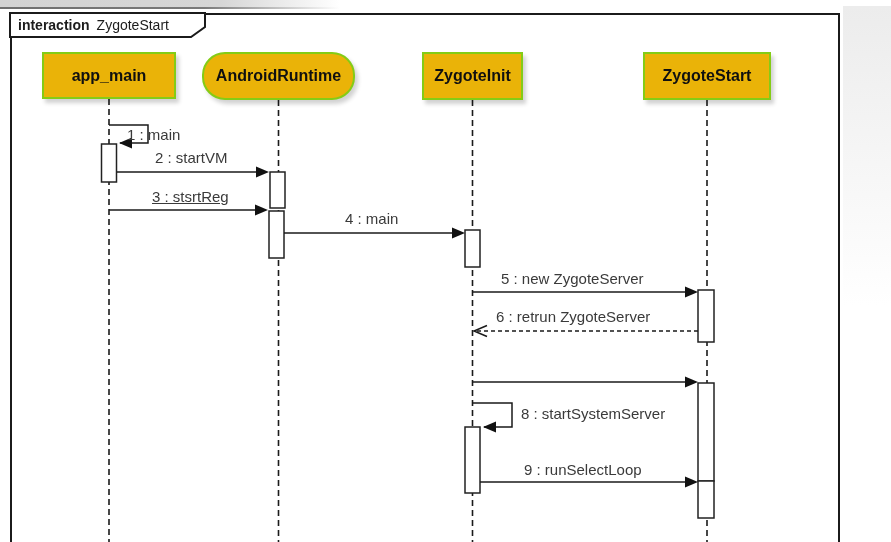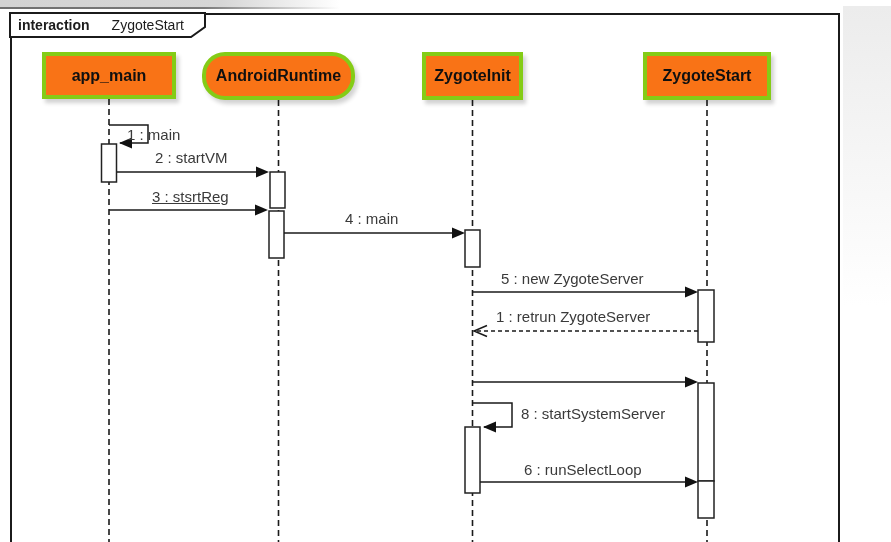--- a/index.html
+++ b/index.html
@@ -15,23 +15,23 @@
     background:linear-gradient(to right,#6f6f6f 0%,#7a7a7a 60%,rgba(122,122,122,0) 100%);}
   .right-fade{position:absolute;left:843px;top:6px;width:48px;height:300px;
     background:linear-gradient(to bottom,#ececec 0%,rgba(236,236,236,0) 100%);}
   
   .frame{position:absolute;left:10px;top:13px;width:830px;height:600px;
     border:2px solid #1b1b1b;background:#ffffff;box-sizing:border-box;}
   .wires{position:absolute;left:0;top:0;}
   
   .pentagon{position:absolute;left:9px;top:12px;}
   .frame-title{position:absolute;left:18px;top:17px;font-size:14px;color:#1c1c1c;white-space:nowrap;}
-  .frame-title .kw{font-weight:bold;margin-right:22px;}
+  .frame-title .kw{font-weight:bold;margin-right:7px;}
   
-  .head{position:absolute;background:#f97316;border:4px solid #84cc16;box-sizing:border-box;
+  .head{position:absolute;background:#eab308;border:2px solid #84cc16;box-sizing:border-box;
     display:flex;align-items:center;justify-content:center;
     font-weight:bold;font-size:16px;color:#101010;
     box-shadow:3px 4px 4px rgba(0,0,0,0.18);}
   
   .msg{position:absolute;font-size:15px;color:#3a3a3a;white-space:nowrap;}
 </style>
 </head>
 <body>
 
 <div class="stage">
@@ -97,23 +97,23 @@
   </div>
   <div class="head" style="left:643px;top:52px;width:128px;height:48px;">
     <span>ZygoteStart</span>
   </div>
 
   <div class="msg" style="left:127px;top:126px;">1 : main</div>
   <div class="msg" style="left:155px;top:149px;">2 : startVM</div>
   <div class="msg" style="left:152px;top:188px;text-decoration:underline;">3 : stsrtReg</div>
   <div class="msg" style="left:345px;top:210px;">4 : main</div>
   <div class="msg" style="left:501px;top:270px;">5 : new ZygoteServer</div>
-  <div class="msg" style="left:496px;top:308px;">1 : retrun ZygoteServer</div>
+  <div class="msg" style="left:496px;top:308px;">6 : retrun ZygoteServer</div>
   <div class="msg" style="left:521px;top:405px;">8 : startSystemServer</div>
-  <div class="msg" style="left:524px;top:461px;">6 : runSelectLoop</div>
+  <div class="msg" style="left:524px;top:461px;">9 : runSelectLoop</div>
 
   <svg class="pentagon" width="202" height="27" viewBox="0 0 202 27">
     <path d="M1,1 L196,1 L196,15 L182,25 L1,25 Z" fill="#ffffff" stroke="#1b1b1b" stroke-width="2"></path>
   </svg>
   <div class="frame-title">
     <span class="kw">interaction</span><span>ZygoteStart</span>
   </div>
 
 </div>
 

